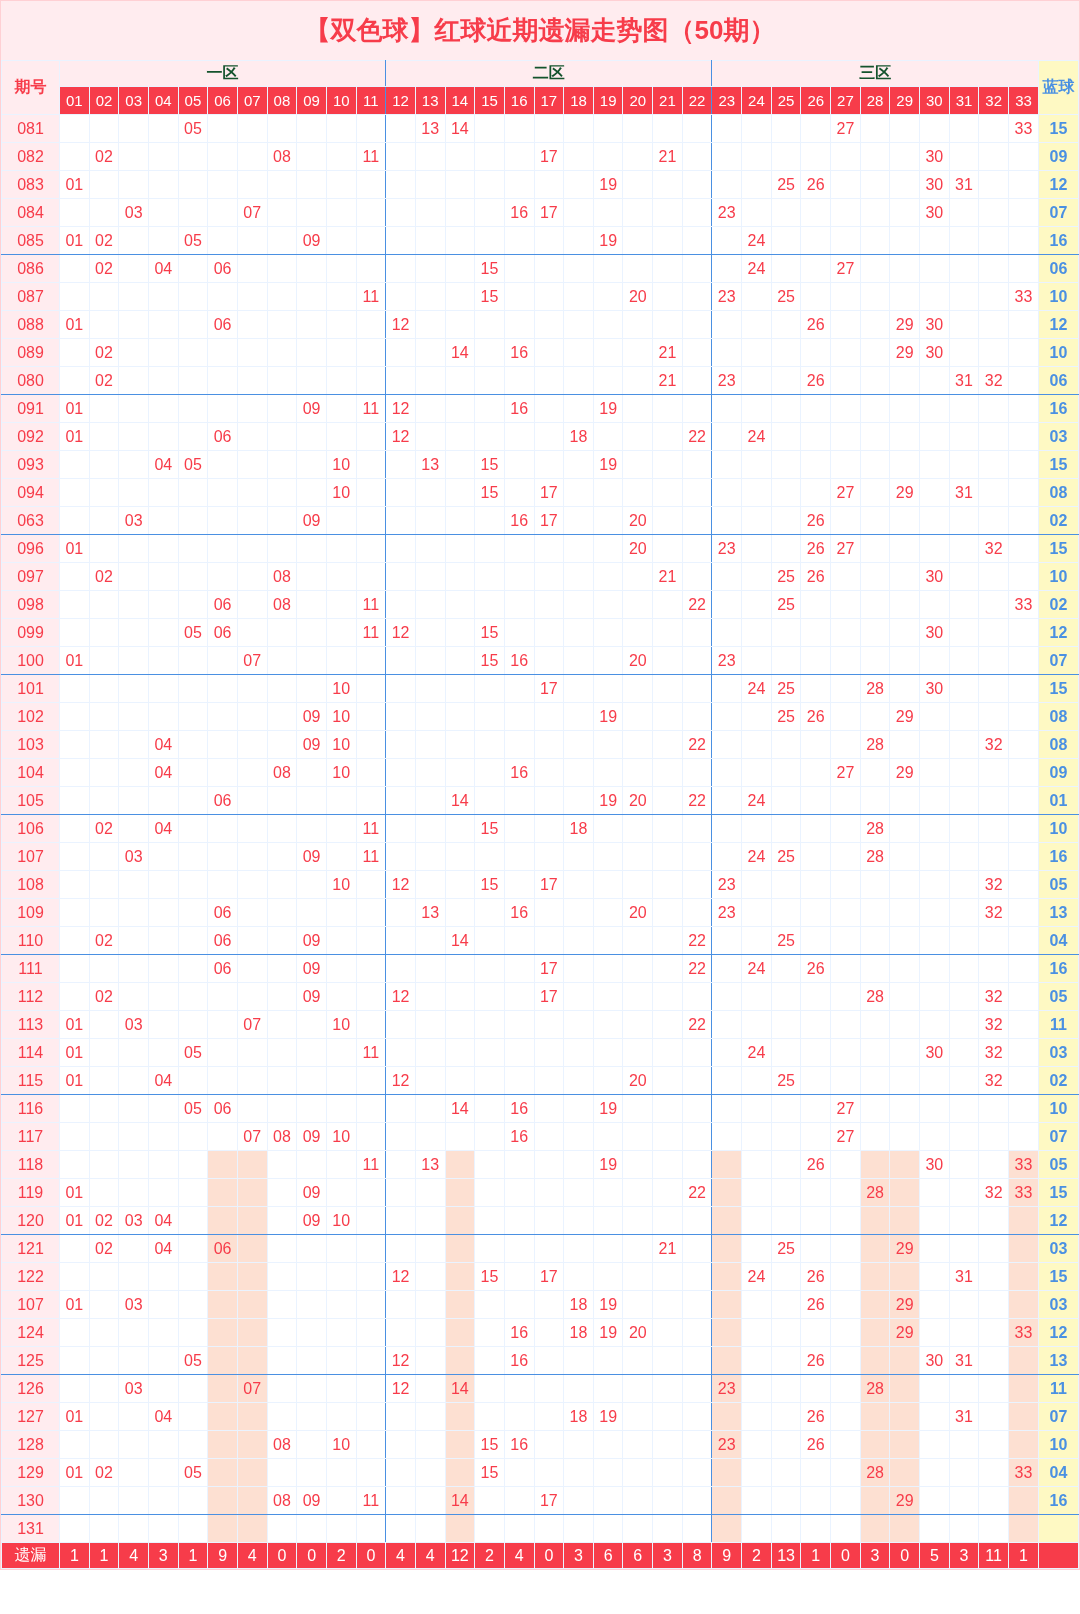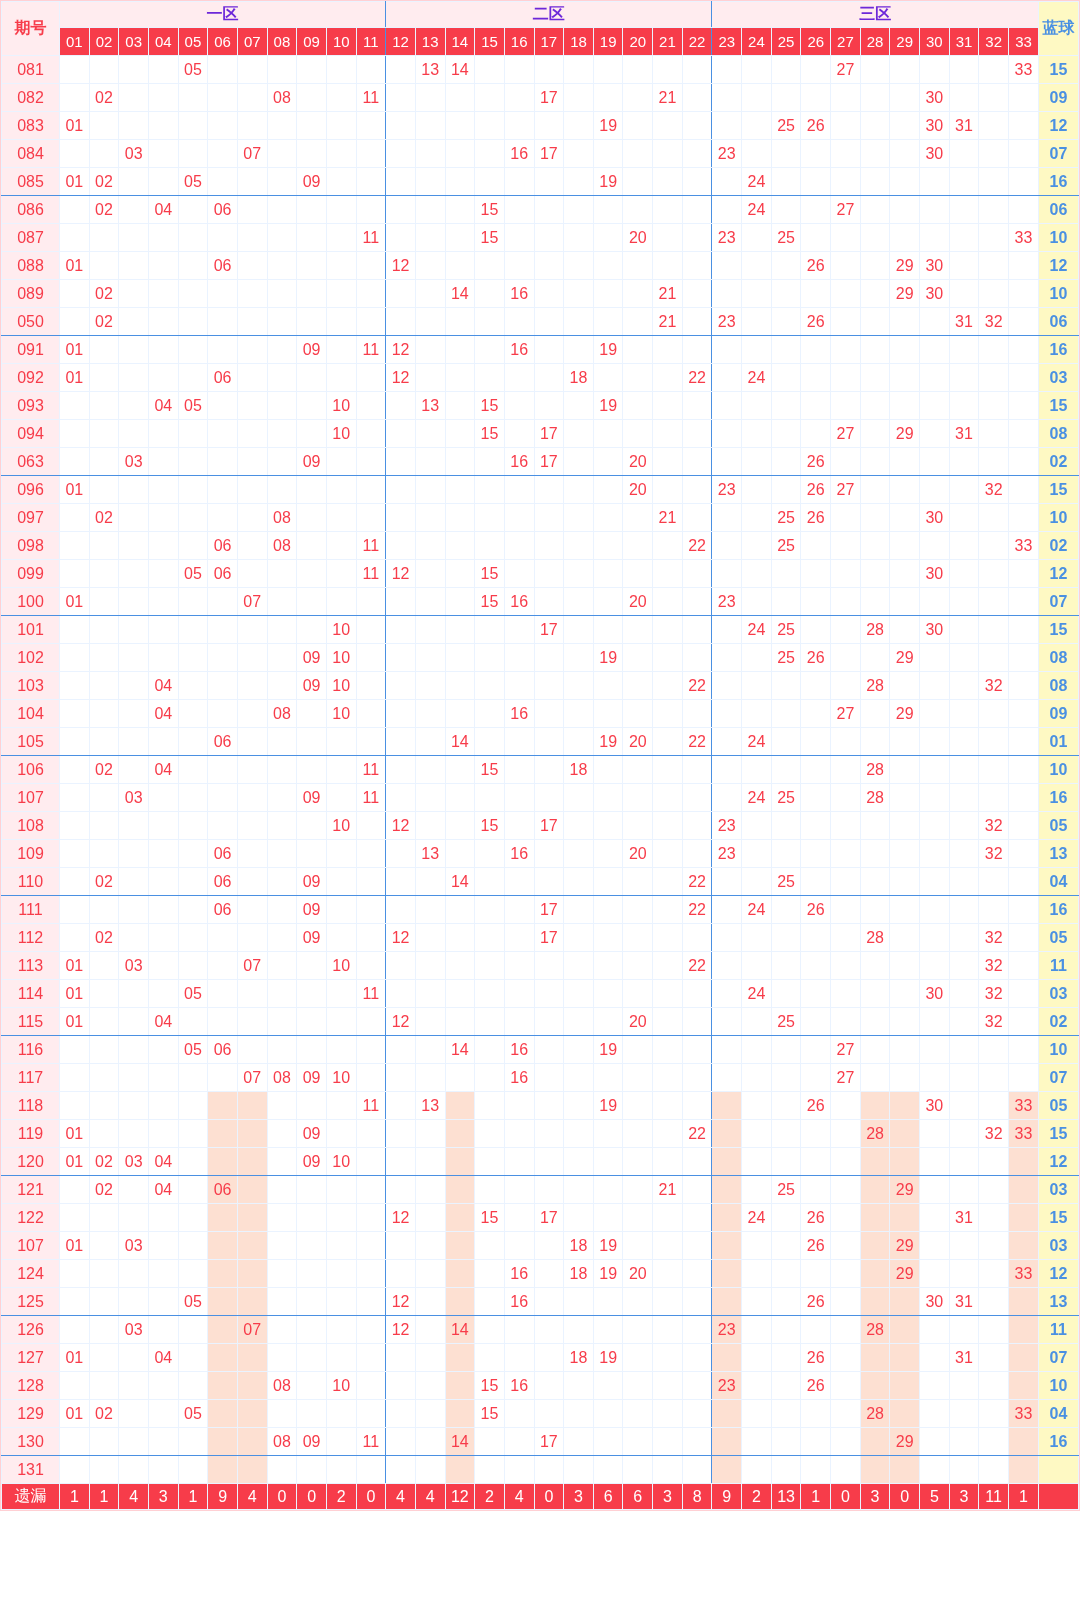--- a/index.html
+++ b/index.html
@@ -35,21 +35,21 @@
   }
   th.issue-h, td.issue {
     width: 58px;
     background: #ffecef;
     color: #f73c4a;
     font-weight: normal;
   }
   th.issue-h { font-weight: bold; }
   th.zone {
     background: #ffecef;
-    color: #6d28d9;
+    color: #14532d;
     font-weight: bold;
     height: 26px;
   }
   th.num {
     background: #f73c4a;
     color: #fff;
     font-weight: normal;
     width: 29.6px;
     font-size: 15px;
   }
@@ -66,20 +66,21 @@
   .footer-row td, .footer-row th {
     background: #f73c4a;
     color: #fff;
     height: 26px;
   }
 </style>
 </head>
 <body>
 
 <div class="wrap">
+  <div class="title-bar">【双色球】红球近期遗漏走势图（50期）</div>
   <table>
     <thead id="thead">
         <tr>
           <th rowspan="2" class="issue-h">期号</th>
           <th colspan="11" class="zone group-end-right">一区</th>
           <th colspan="11" class="zone group-end-right">二区</th>
           <th colspan="11" class="zone">三区</th>
           <th rowspan="2" class="blue-h">蓝球</th>
         </tr>
         <tr>
@@ -446,21 +447,21 @@
           <td class="cell"></td>
           <td class="cell"></td>
           <td class="cell">29</td>
           <td class="cell">30</td>
           <td class="cell"></td>
           <td class="cell"></td>
           <td class="cell"></td>
           <td class="blue">10</td>
         </tr>
         <tr class="group-end-bottom">
-          <td class="issue">050</td>
+          <td class="issue">080</td>
           <td class="cell"></td>
           <td class="cell">02</td>
           <td class="cell"></td>
           <td class="cell"></td>
           <td class="cell"></td>
           <td class="cell"></td>
           <td class="cell"></td>
           <td class="cell"></td>
           <td class="cell"></td>
           <td class="cell"></td>

